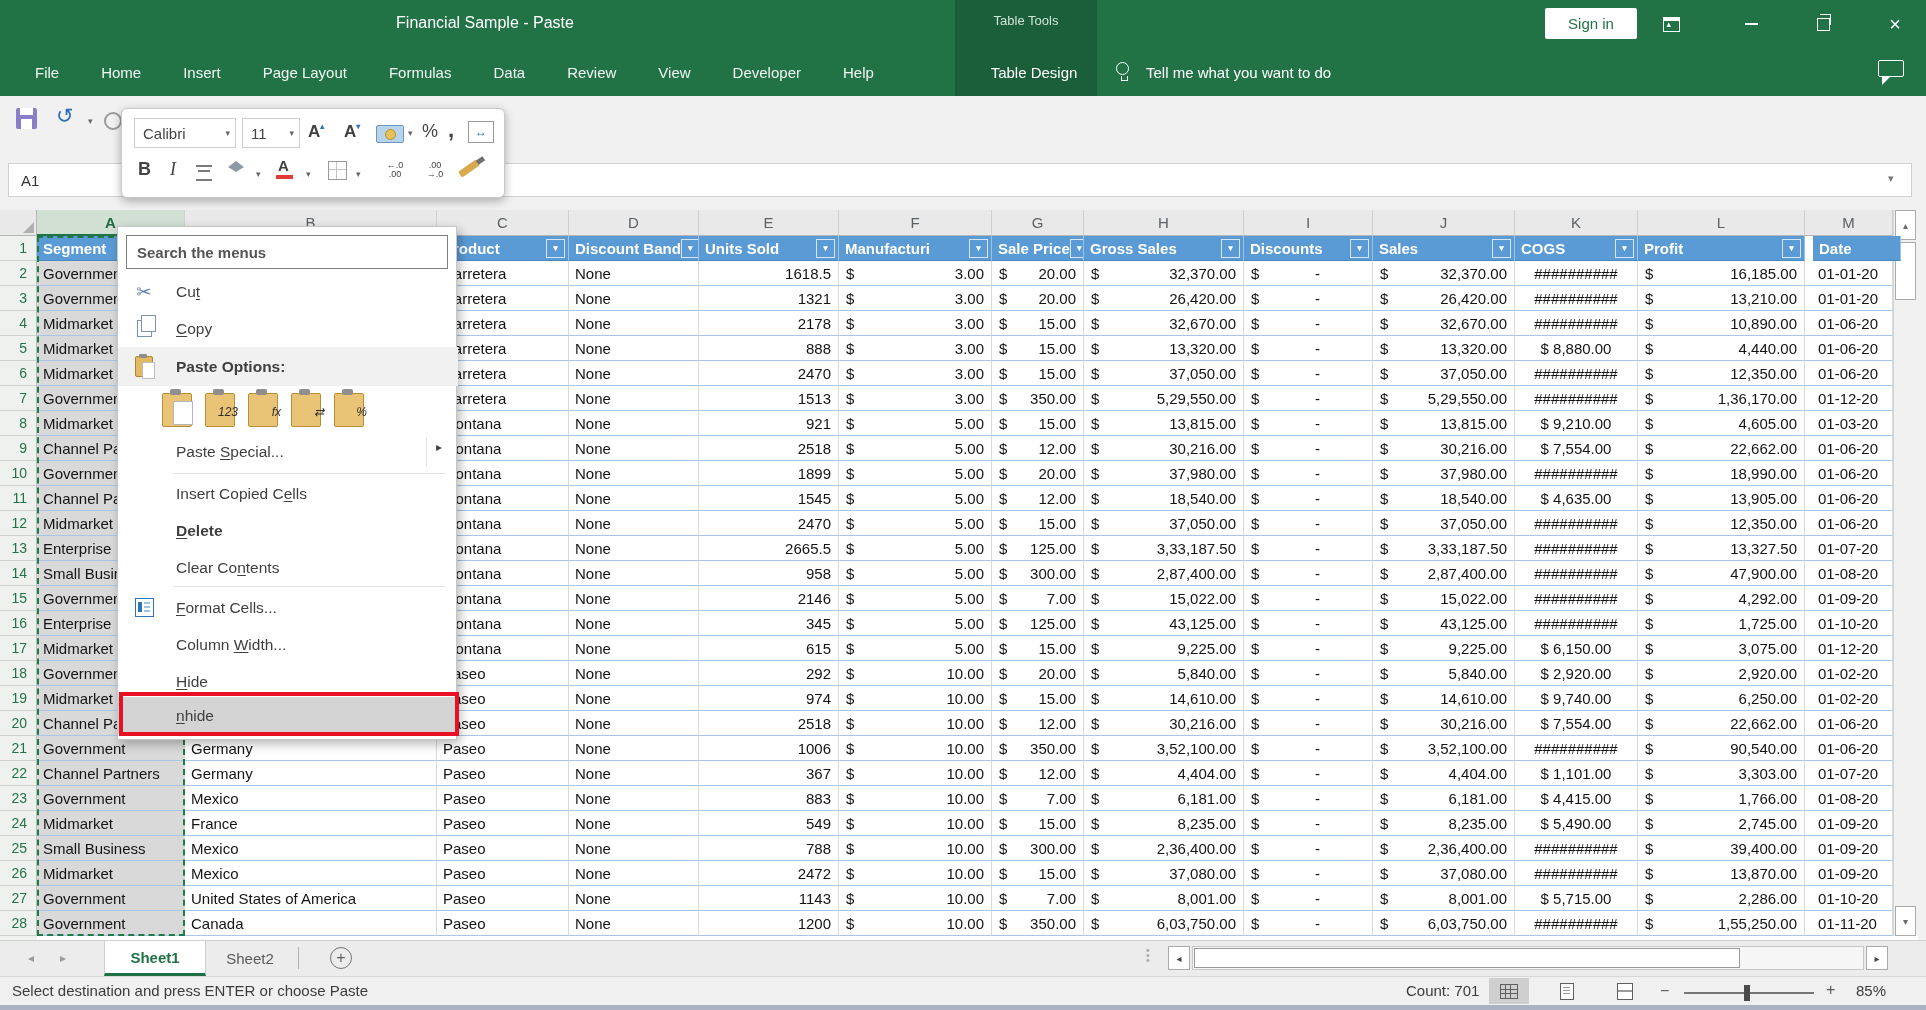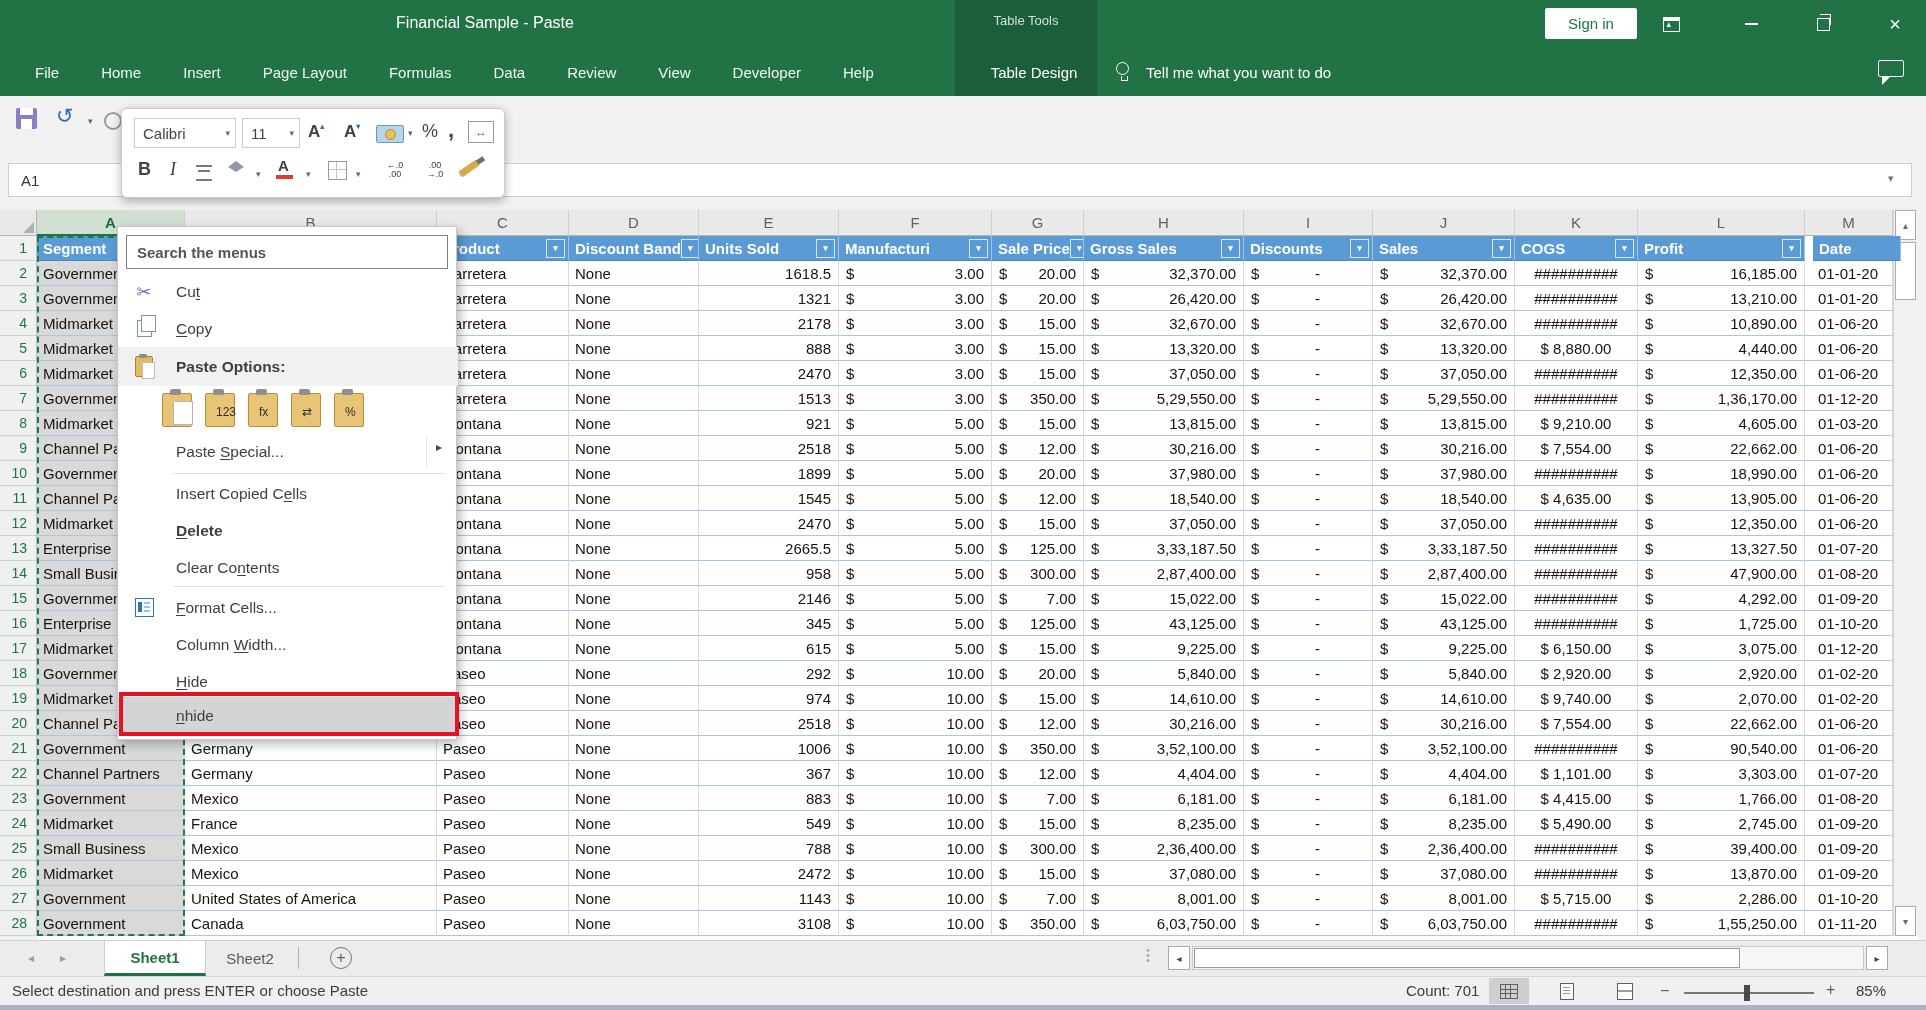--- a/index.html
+++ b/index.html
@@ -114,21 +114,21 @@
   .clipicon:after{content:"";position:absolute;left:6px;top:5px;width:11px;height:15px;background:#fff;border:1px solid #bdbdbd;}
   .fmticon{width:17px;height:17px;border:1.5px solid #2e75b6;position:relative;background:#fff;}
   .fmticon:before{content:"";position:absolute;left:2px;top:3px;width:4px;height:10px;background:#2e75b6;}
   .fmticon:after{content:"";position:absolute;left:8px;top:3px;width:6px;height:2px;background:#9dc3e6;box-shadow:0 4px 0 #9dc3e6,0 8px 0 #9dc3e6;}
   #pasteopts-band{left:0;top:120px;width:340px;height:39px;background:#f1f1f1;}
   #pasteicons{position:absolute;left:44px;top:162px;height:42px;display:flex;gap:9px;}
   .pclip{width:34px;height:38px;position:relative;}
   .pclip .body{position:absolute;left:0;top:4px;width:28px;height:32px;background:#e9c476;border:1.5px solid #b98f35;border-radius:2px;}
   .pclip .top{position:absolute;left:8px;top:0;width:11px;height:6px;background:#8f8f8f;border-radius:2px;}
   .pclip .page{position:absolute;left:11px;top:12px;width:18px;height:22px;background:#fff;border:1px solid #b5b5b5;}
-  .pclip .pg{position:absolute;left:11px;top:16px;width:22px;text-align:left;font-size:12px;color:#2f2f2f;}
+  .pclip .pg{position:absolute;left:11px;top:16px;width:22px;text-align:right;font-size:12px;font-style:italic;color:#2f2f2f;}
   .menusep{position:absolute;left:55px;width:272px;height:1px;background:#e2e2e2;}
   #pspecial-arrow{position:absolute;right:14px;top:213px;font-size:12px;color:#444;}
   #pspecial-vline{position:absolute;left:308px;top:210px;width:1px;height:30px;background:#e4e4e4;}
   #unhide-bg{left:0;top:470px;width:340px;height:37px;background:#d4d4d4;}
   #redbox{left:119px;top:692px;width:340px;height:44px;border:4px solid #e81123;z-index:60;}
 
   
   #fill-l{left:0;top:936px;width:37px;height:4px;background:#eef1ee;}
   #fill-r{left:37px;top:936px;width:1881px;height:4px;background:#fff;}
   #tabsbar{left:0;top:940px;width:1926px;height:36px;background:#ececec;border-top:1px solid #cfcfcf;}
@@ -853,21 +853,21 @@
         <span class="cur">$</span>
         <span class="amt dash">-</span>
       </div>
       <div class="cell acct abs" style="left: 1373px; top: 476px; width: 142px; height: 25px;">
         <span class="cur">$</span>
         <span class="amt">14,610.00</span>
       </div>
       <div class="cell center abs" style="left: 1515px; top: 476px; width: 123px; height: 25px;">$ 9,740.00</div>
       <div class="cell acct abs" style="left: 1638px; top: 476px; width: 167px; height: 25px;">
         <span class="cur">$</span>
-        <span class="amt">2,070.00</span>
+        <span class="amt">6,250.00</span>
       </div>
       <div class="cell date abs" style="left: 1805px; top: 476px; width: 88px; height: 25px;">01-02-20</div>
       <div class="gut abs" style="left: 0px; top: 501px; width: 37px; height: 25px;">20</div>
       <div class="cell text colA abs" style="left: 37px; top: 501px; width: 148px; height: 25px;">Channel Partners</div>
       <div class="cell text abs" style="left: 185px; top: 501px; width: 252px; height: 25px;"></div>
       <div class="cell text abs" style="left: 437px; top: 501px; width: 132px; height: 25px;">Paseo</div>
       <div class="cell text abs" style="left: 569px; top: 501px; width: 130px; height: 25px;">None</div>
       <div class="cell num abs" style="left: 699px; top: 501px; width: 140px; height: 25px;">2518</div>
       <div class="cell acct abs" style="left: 839px; top: 501px; width: 153px; height: 25px;">
         <span class="cur">$</span>
@@ -1117,21 +1117,21 @@
       <div class="cell acct abs" style="left: 1638px; top: 676px; width: 167px; height: 25px;">
         <span class="cur">$</span>
         <span class="amt">2,286.00</span>
       </div>
       <div class="cell date abs" style="left: 1805px; top: 676px; width: 88px; height: 25px;">01-10-20</div>
       <div class="gut abs" style="left: 0px; top: 701px; width: 37px; height: 25px;">28</div>
       <div class="cell text colA abs" style="left: 37px; top: 701px; width: 148px; height: 25px;">Government</div>
       <div class="cell text abs" style="left: 185px; top: 701px; width: 252px; height: 25px;">Canada</div>
       <div class="cell text abs" style="left: 437px; top: 701px; width: 132px; height: 25px;">Paseo</div>
       <div class="cell text abs" style="left: 569px; top: 701px; width: 130px; height: 25px;">None</div>
-      <div class="cell num abs" style="left: 699px; top: 701px; width: 140px; height: 25px;">3108</div>
+      <div class="cell num abs" style="left: 699px; top: 701px; width: 140px; height: 25px;">1200</div>
       <div class="cell acct abs" style="left: 839px; top: 701px; width: 153px; height: 25px;">
         <span class="cur">$</span>
         <span class="amt">10.00</span>
       </div>
       <div class="cell acct abs" style="left: 992px; top: 701px; width: 92px; height: 25px;">
         <span class="cur">$</span>
         <span class="amt">350.00</span>
       </div>
       <div class="cell acct abs" style="left: 1084px; top: 701px; width: 160px; height: 25px;">
         <span class="cur">$</span>

